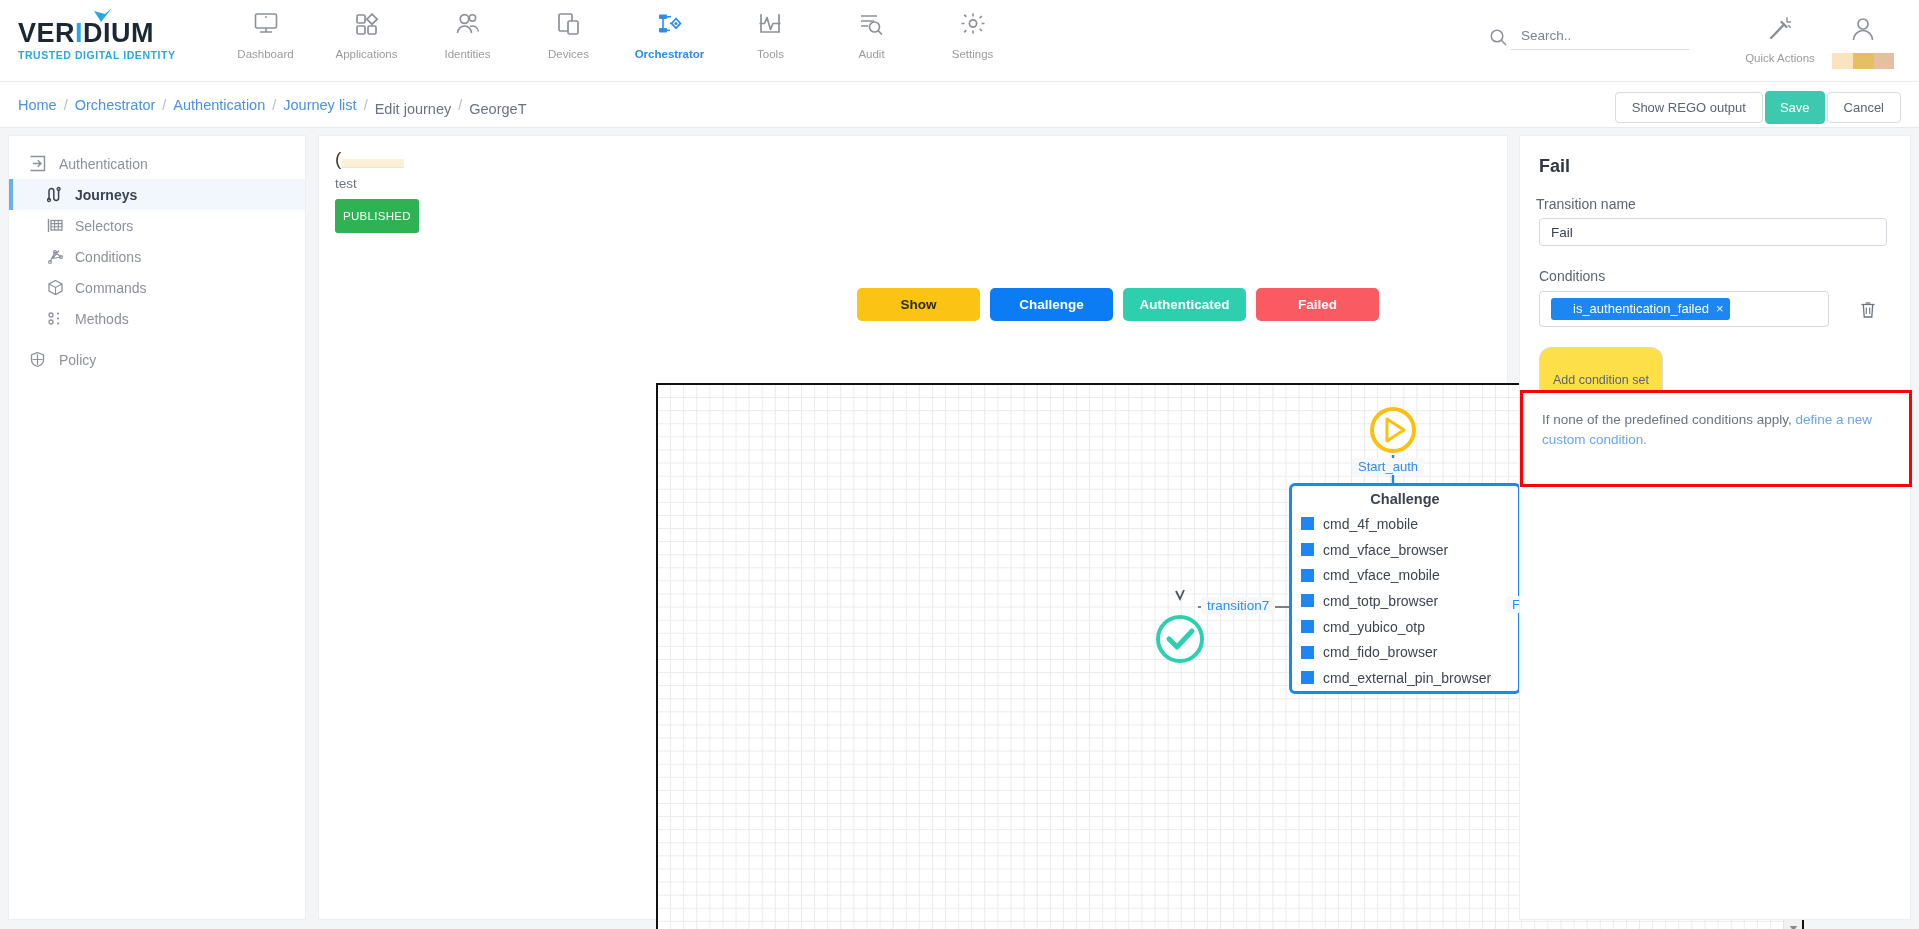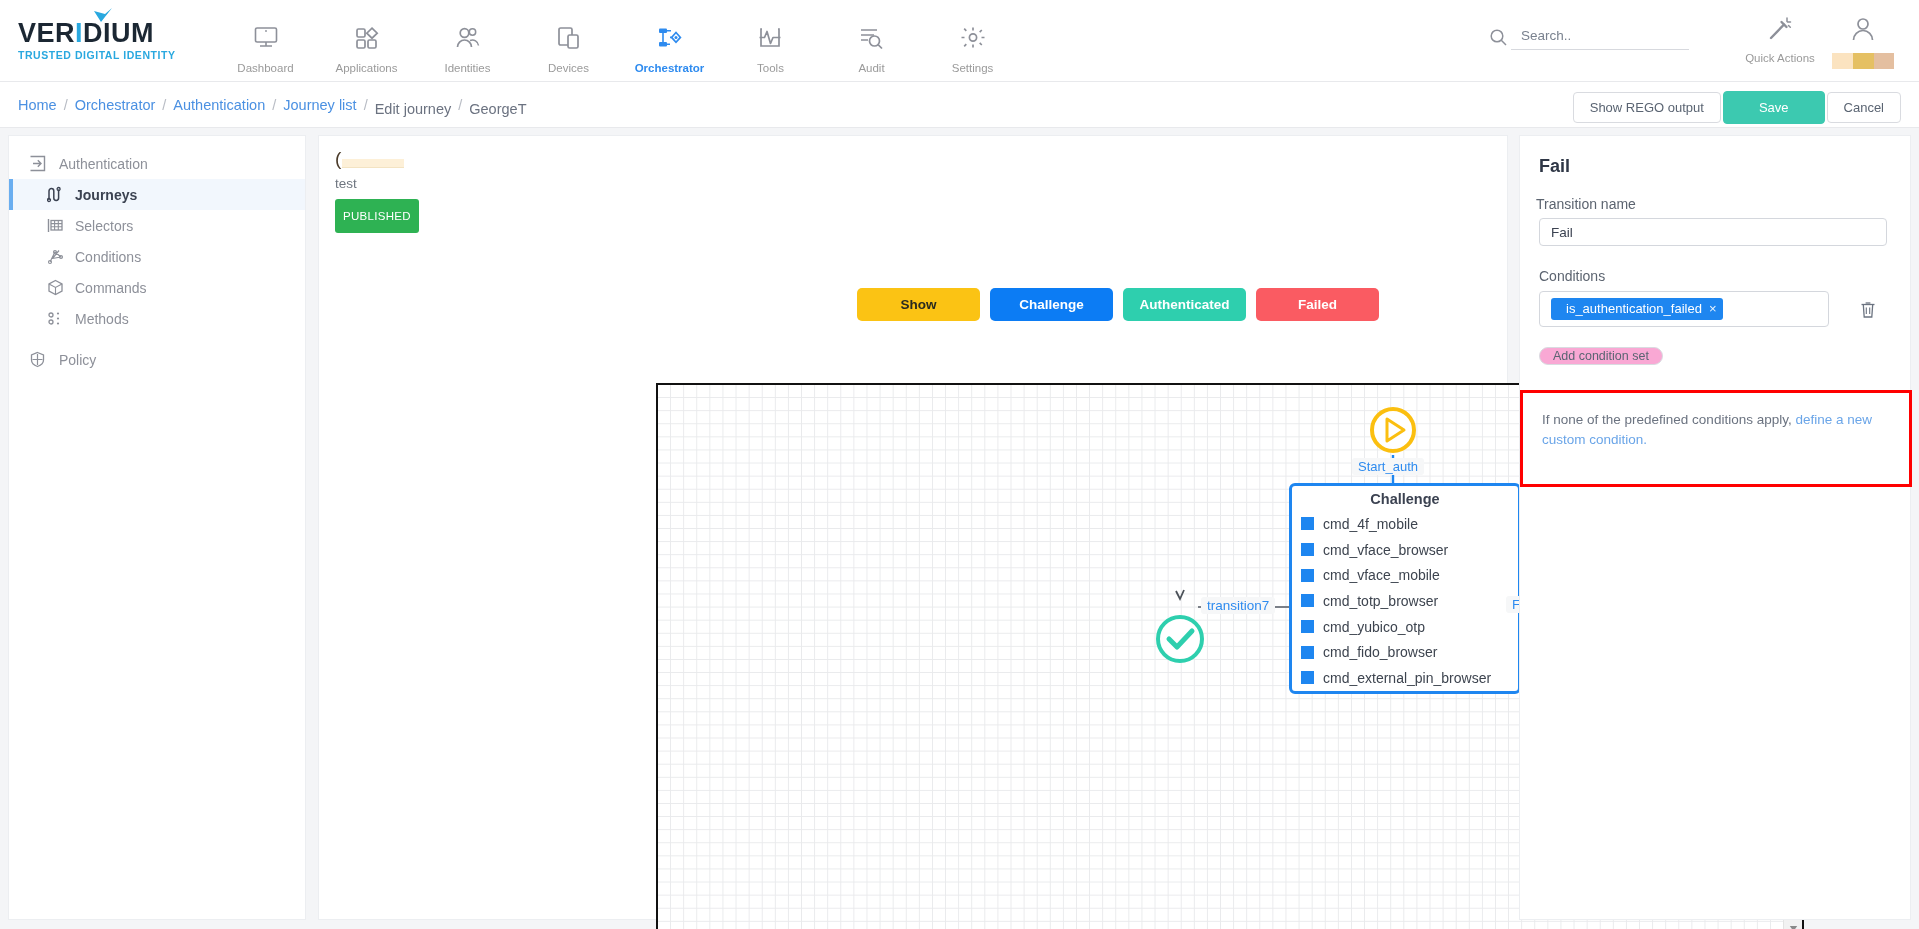--- a/index.html
+++ b/index.html
@@ -28,21 +28,21 @@
   }
   #logo-main .dot-i { color:#29a8df; }
   #logo-check {
     position:absolute; left:74px; top:-12px; width:22px; height:18px;
   }
   #logo-sub {
     font-size: 10.5px; font-weight: bold; color:#29a8df;
     letter-spacing: 0.55px; margin-top: 2px;
   }
 
-  #navitems { display:flex; align-items:flex-end; margin-left: 0px; padding-top: 9px; margin-top: 14px; }
+  #navitems { display:flex; align-items:flex-end; margin-left: 0px; padding-top: 9px; }
   .navitem {
     width: 101px; display:flex; flex-direction:column; align-items:center;
     cursor:pointer; text-decoration:none;
   }
   .navitem .nicon { height: 30px; display:flex; align-items:center; justify-content:center; }
   .navitem .nlabel {
     font-size: 11.5px; color:#9a9a9a; margin-top: 9px; white-space:nowrap;
   }
   .navitem.active .nlabel { color:#2e8bef; font-weight:bold; }
 
@@ -77,21 +77,21 @@
   #crumbs .cur { color:#6b7280;margin-top:8px; }
 
   #crumb-actions {
     position:absolute; right: 18px; top: 9px; display:flex; align-items:center; gap: 2px;
   }
   .btn {
     font-size: 13px; border-radius: 4px; cursor:pointer; white-space:nowrap;
     font-family:"Liberation Sans", sans-serif; padding: 7px 16px;
     border: 1px solid #d9dbe0; background:#fff; color:#5a6472;
   }
-  .btn.primary { background:#3cc9b0; border-color:#3cc9b0; color:#fff; padding: 8px 35px; }
+  .btn.primary { background:#3cc9b0; border-color:#3cc9b0; color:#fff; padding: 8px 14px; }
 
   
   #sidebar {
     position:absolute; left: 8px; top: 135px; width: 298px; height: 785px;
     background:#ffffff; border:1px solid #eceef1;
   }
   .side-group { padding-top: 12px; }
   .side-row {
     display:flex; align-items:center; height: 31px; padding-left: 20px;
     cursor:pointer; position:relative; font-size: 14px; color:#8d9099;
@@ -225,30 +225,30 @@
     font-family:"Liberation Sans", sans-serif; background:#fff;
   }
   #rp-cond-label { position:absolute; left: 19px; top: 132px; }
   #rp-cond-box {
     position:absolute; left: 19px; top: 155px; width: 290px; height: 36px;
     border:1px solid #d4d7dd; border-radius: 4px;
     display:flex; align-items:center; padding-left: 11px;
   }
   #rp-chip {
     display:inline-flex; align-items:center; background:#1e86f0; color:#fff;
-    font-size: 13px; border-radius: 3px; padding: 3px 7px 4px 15px; cursor:pointer;
+    font-size: 13px; border-radius: 3px; padding: 3px 7px 4px 22px; cursor:pointer;
   }
   #rp-chip .x { margin-left: 7px; font-size: 13px; opacity:.9; cursor:pointer; }
   #rp-trash {
     position:absolute; left: 337px; top: 162px; width:22px; height:22px;
     display:flex; align-items:center; justify-content:center; cursor:pointer;
   }
   #rp-addcond {
-    position:absolute; left: 19px; top: 211px; padding: 1px 13px;
-    font-size: 12.5px; color:#5a6472; background:#f9a8d4;
+    position:absolute; left: 19px; top: 211px; padding: 25px 13px;
+    font-size: 12.5px; color:#5a6472; background:#fde047;
     border:1px solid #d9dbe0; border-radius:12px; cursor:pointer;
     font-family:"Liberation Sans", sans-serif;
   }
   #rp-hint-outer {
     position:absolute; left: 0px; top: 254px; width: 392px; height: 97px;
     border: 3px solid #ff0000; background:#ffffff;
   }
   #rp-hint-inner {
     position:absolute; left: 19px; top: 17px; width: 330px;
     font-size: 13.5px; line-height: 1.5; color:#6b7380;

